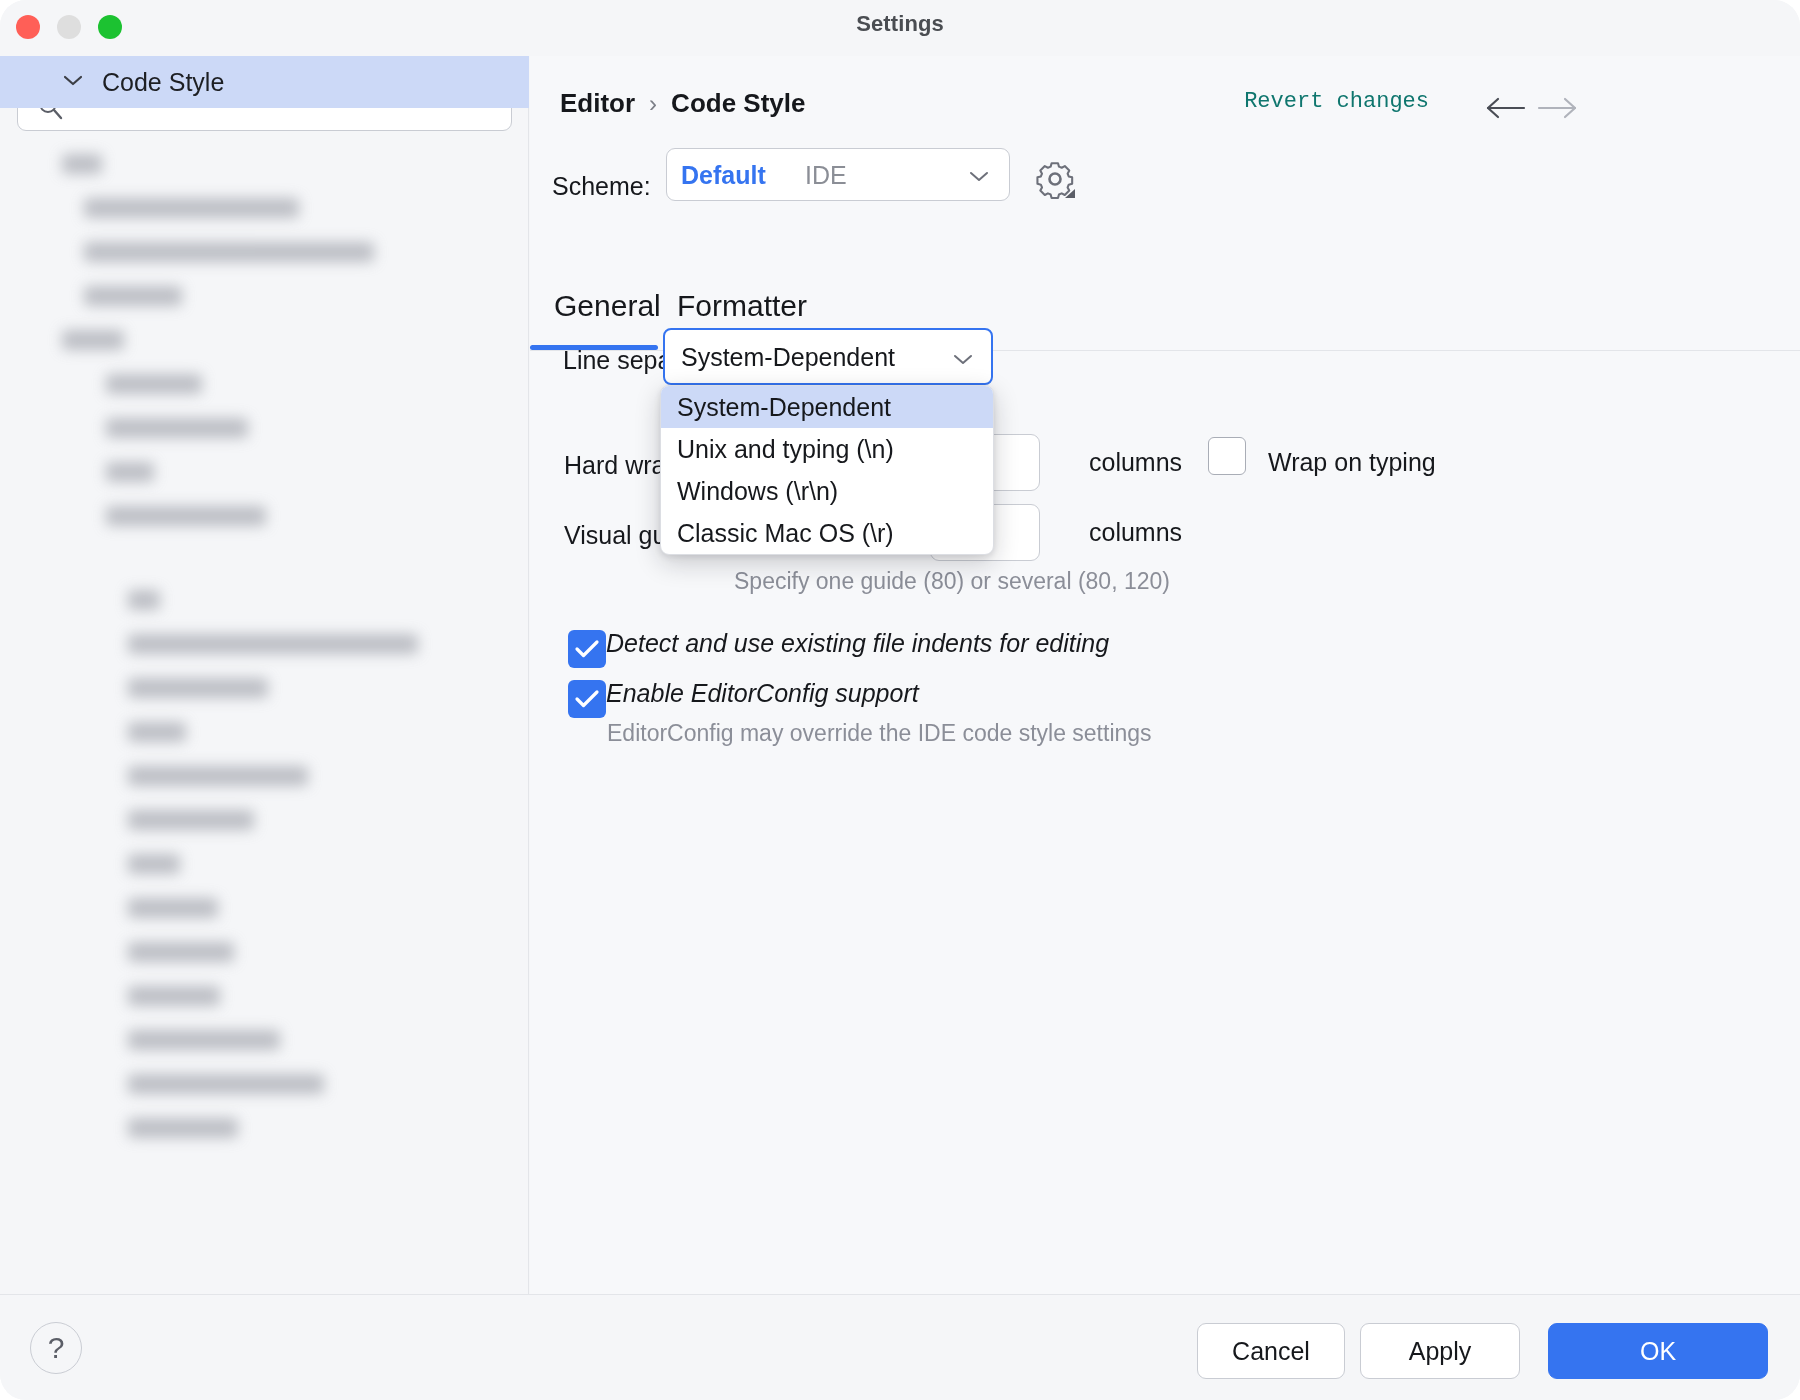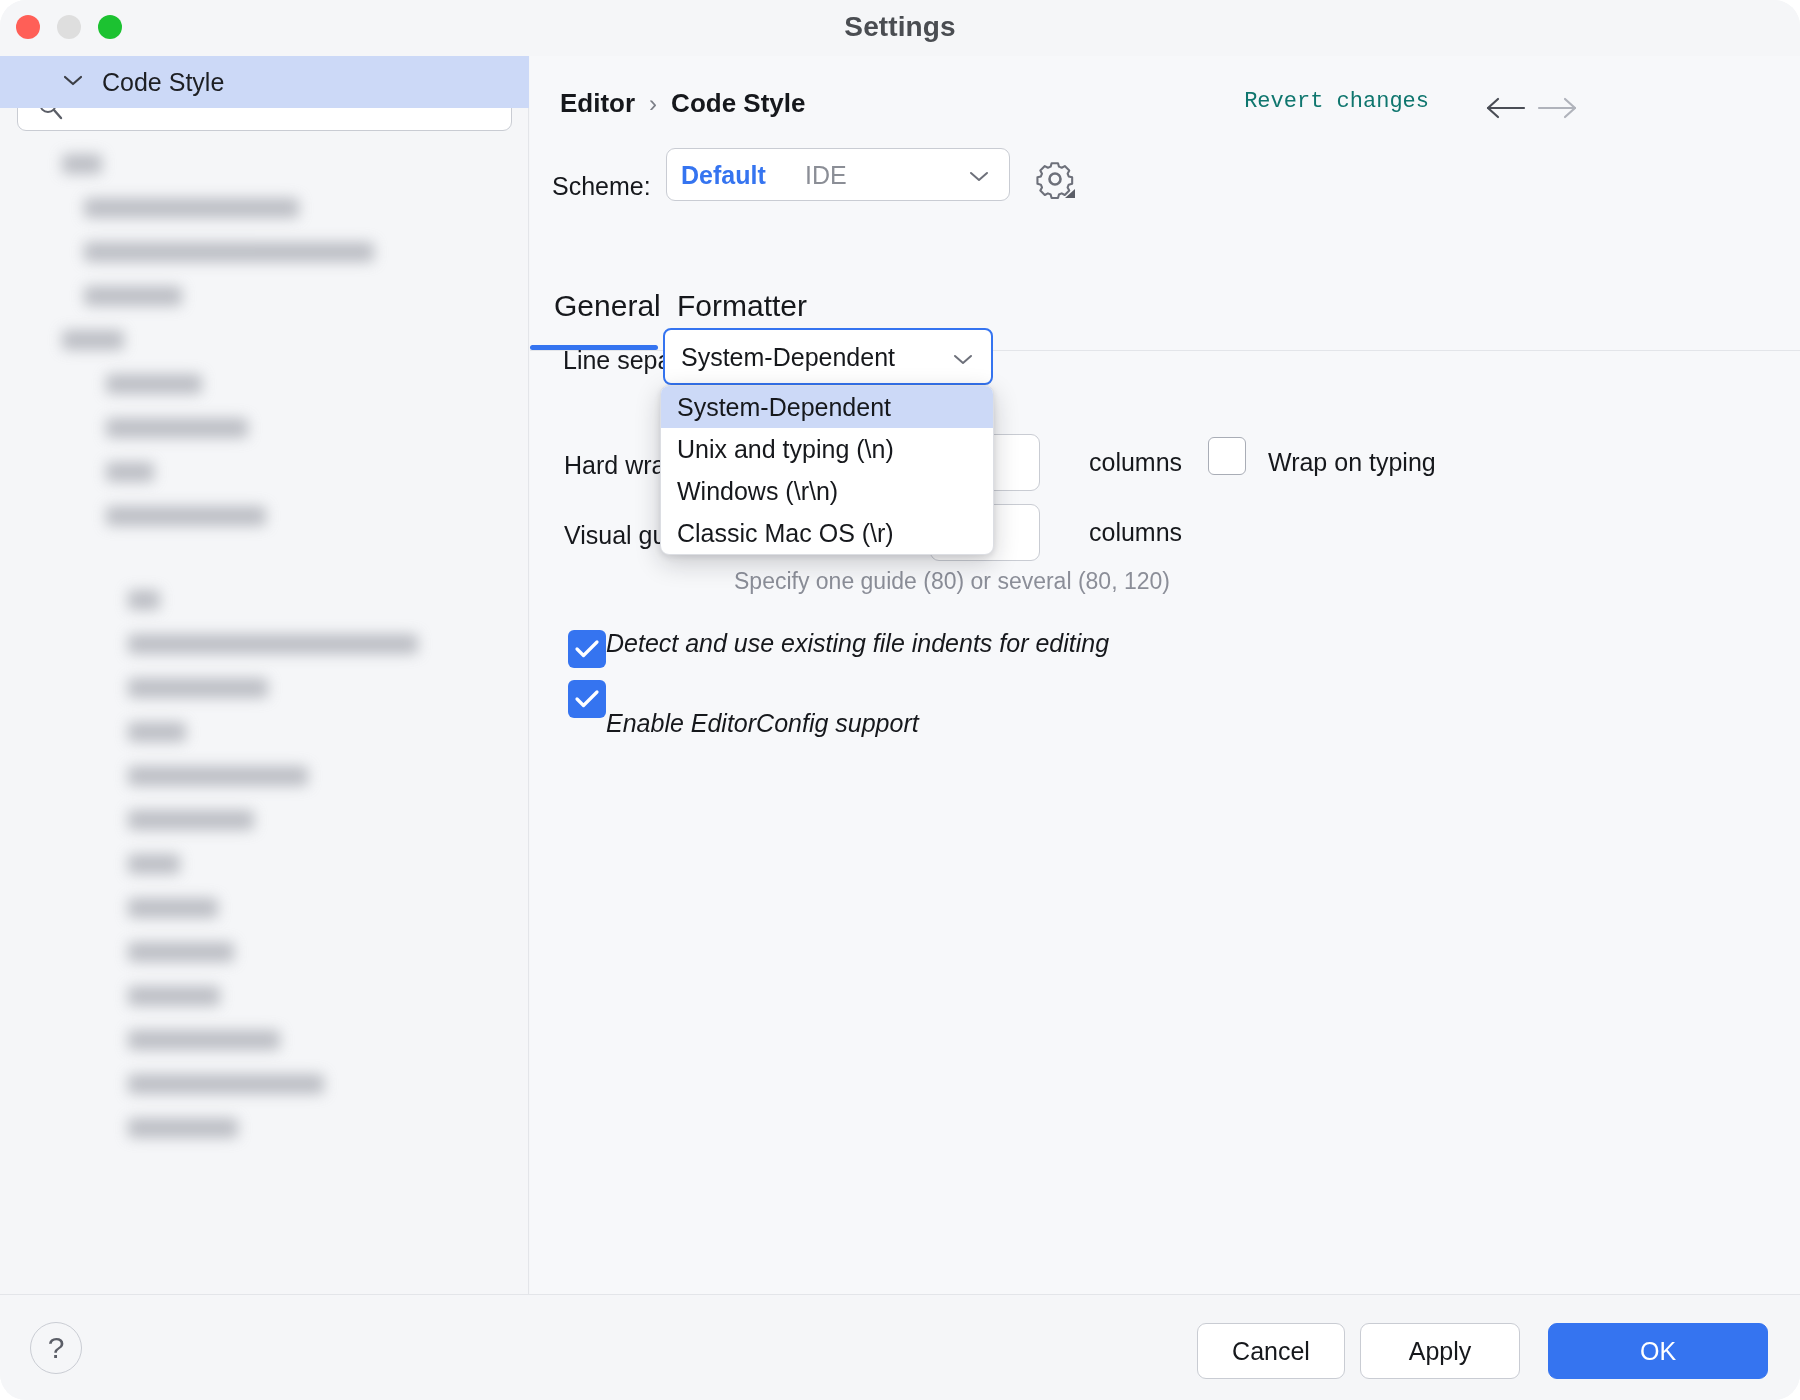--- a/index.html
+++ b/index.html
@@ -22,21 +22,21 @@
     position: absolute; left: 0; top: 0; width: 1800px; height: 56px;
     background: #f5f6f8;
   }
   #traffic { position: absolute; left: 16px; top: 15px; display: flex; gap: 17px; }
   .tl { width: 24px; height: 24px; border-radius: 50%; display:block; }
   .tl.red { background:#ff5f57; }
   .tl.yellow { background:#dedede; }
   .tl.green { background:#1cc231; }
   #win-title {
     position:absolute; left:0; top:11px; width:1800px; text-align:center;
-    font-size:28px; font-weight:bold; color:#4a4d52; letter-spacing:.1px;
+    font-size:22px; font-weight:bold; color:#4a4d52; letter-spacing:.1px;
   }
 
   
   #sidebar {
     position:absolute; left:0; top:56px; width:529px; height:1238px;
     background:#f5f6f8; border-right:1px solid #e3e5e9;
   }
   #search-box {
     position:absolute; left:17px; top:23px; width:495px; height:52px;
     background:#ffffff; border:1px solid #c9ccd3; border-radius:9px;
@@ -141,21 +141,21 @@
 
   .cb {
     position:absolute; width:38px; height:38px;
     border-radius:6px; background:#3574f0; cursor:pointer;
   }
   .cb svg { position:absolute; left:6px; top:8px; }
   .cb-label { position:absolute; font-size:25px; color:#16181c;font-style:italic; }
   #cb1 { left:38px; top:574px; }
   #cb1-label { left:76px; top:573px; }
   #cb2 { left:38px; top:624px; }
-  #cb2-label { left:76px; top:623px;margin-top:30px; }
+  #cb2-label { left:76px; top:623px; }
   #cb2-hint { position:absolute; left:77px; top:664px; font-size:23px; color:#8b8e98; }
 
   
   #ls-popup {
     position:absolute; left:660px; top:385px; width:334px; height:170px;
     background:#ffffff;
     border:1px solid #dcdee3;
     border-radius:9px;
     box-shadow: 0 8px 26px rgba(20,22,30,.20), 0 2px 6px rgba(20,22,30,.10);
     overflow:hidden; z-index:40;
@@ -370,20 +370,21 @@
       </svg>
     </div>
     <div class="cb-label" id="cb1-label">Detect and use existing file indents for editing</div>
 
     <div class="cb" id="cb2">
       <svg width="26" height="22" viewBox="0 0 26 22">
         <polyline points="3,11 9.5,17.5 23,4" fill="none" stroke="#ffffff" stroke-width="3.2" stroke-linecap="round" stroke-linejoin="round"></polyline>
       </svg>
     </div>
     <div class="cb-label" id="cb2-label">Enable EditorConfig support</div>
+    <div id="cb2-hint">EditorConfig may override the IDE code style settings</div>
 
   </div>
 
   <div id="ls-popup">
       <div class="popup-item selected">System-Dependent</div>
       <div class="popup-item">Unix and typing (\n)</div>
       <div class="popup-item">Windows (\r\n)</div>
       <div class="popup-item">Classic Mac OS (\r)</div>
     </div>
 

